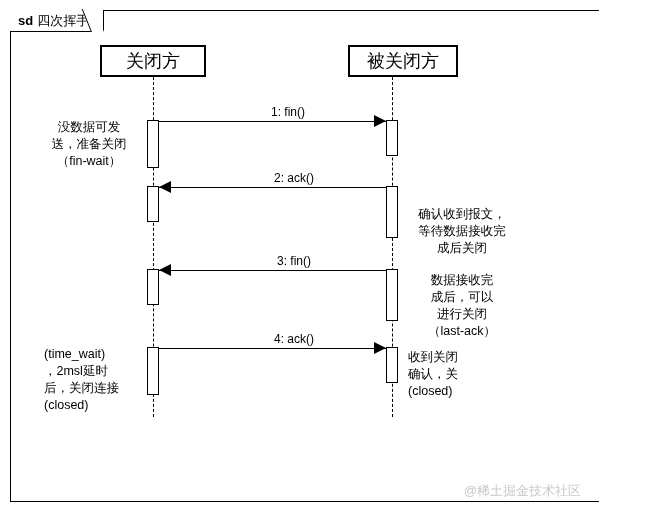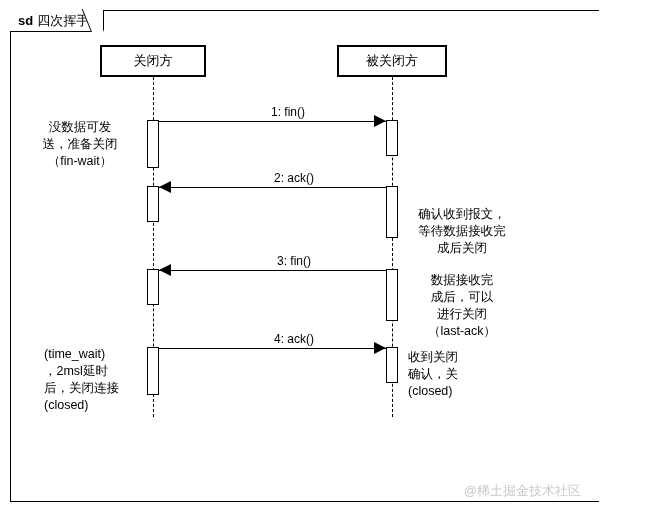--- a/index.html
+++ b/index.html
@@ -63,21 +63,21 @@
 
   
   .actor-box {
     position: absolute;
     border: 2px solid #000;
     background: #ffffff;
     box-sizing: border-box;
     display: flex;
     align-items: center;
     justify-content: center;
-    font-size: 13px;
+    font-size: 18px;
     color: #000;
   }
   .lifeline {
     position: absolute;
     width: 0;
     border-left: 1px dashed #000;
   }
   .activation {
     position: absolute;
     width: 12px;
@@ -143,21 +143,21 @@
 
   <div class="frame-tab">
     <span class="sd">sd</span>
     <span>四次挥手</span>
     <span class="tab-corner"></span>
   </div>
 
   <div class="actor-box" style="left:100px; top:45px; width:106px; height:32px;">
     <span>关闭方</span>
   </div>
-  <div class="actor-box" style="left:337px; top:45px; width:110px; height:32px;">
+  <div class="actor-box" style="left:348px; top:45px; width:110px; height:32px;">
     <span>被关闭方</span>
   </div>
 
   <div class="lifeline" style="left:153px; top:77px; height:340px;"></div>
   <div class="lifeline" style="left:392px; top:77px; height:340px;"></div>
 
   <div class="activation" style="left:147px; top:120px; height:48px;"></div>
   <div class="activation" style="left:147px; top:186px; height:36px;"></div>
   <div class="activation" style="left:147px; top:269px; height:36px;"></div>
   <div class="activation" style="left:147px; top:347px; height:48px;"></div>
@@ -176,21 +176,21 @@
   <div class="arrow-head left" style="left:159px; top:181px;"></div>
 
   <div class="msg-label" style="left:199px; top:254px; width:190px;">3: fin()</div>
   <div class="msg-line" style="left:159px; top:270px; width:227px;"></div>
   <div class="arrow-head left" style="left:159px; top:264px;"></div>
 
   <div class="msg-label" style="left:199px; top:332px; width:190px;">4: ack()</div>
   <div class="msg-line" style="left:159px; top:348px; width:227px;"></div>
   <div class="arrow-head right" style="left:374px; top:342px;"></div>
 
-  <div class="note center" style="left:24px; top:119px; width:112px;">
+  <div class="note center" style="left:33px; top:119px; width:112px;">
     <div>没数据可发</div>
     <div>送，准备关闭</div>
     <div>（fin-wait）</div>
   </div>
 
   <div class="note center" style="left:404px; top:186px; width:116px;margin-top:20px;">
     <div>确认收到报文，</div>
     <div>等待数据接收完</div>
     <div>成后关闭</div>
   </div>

